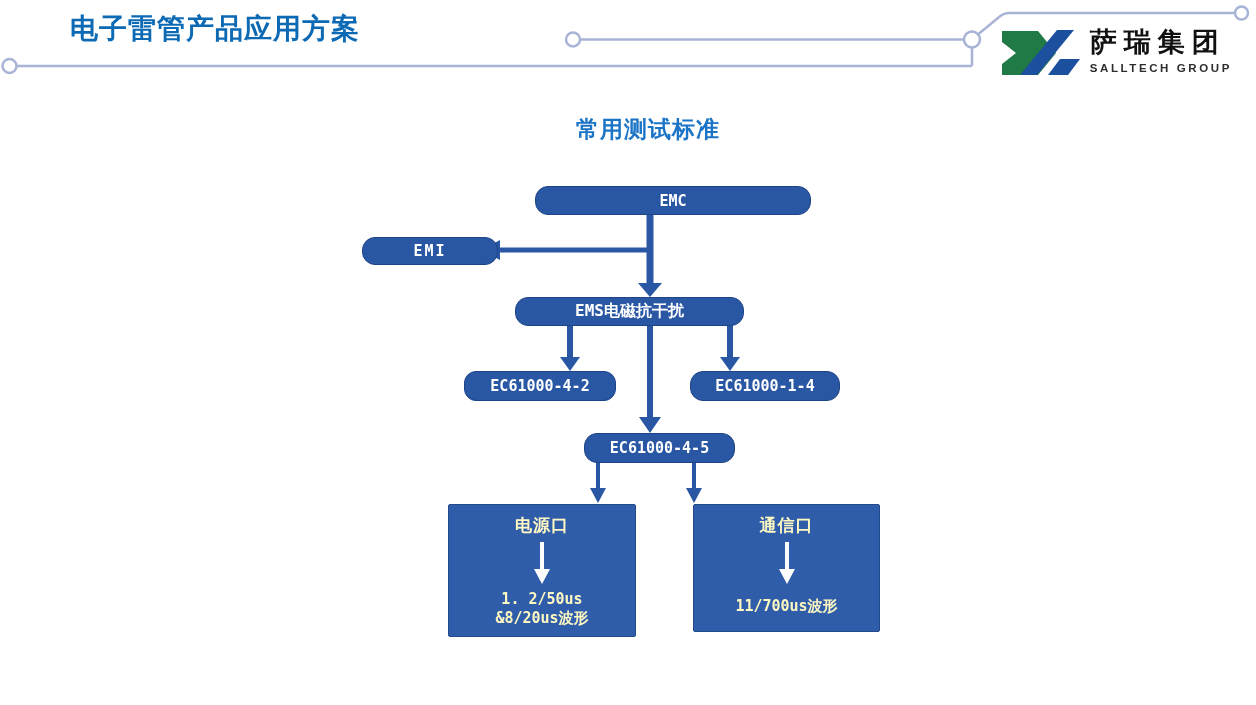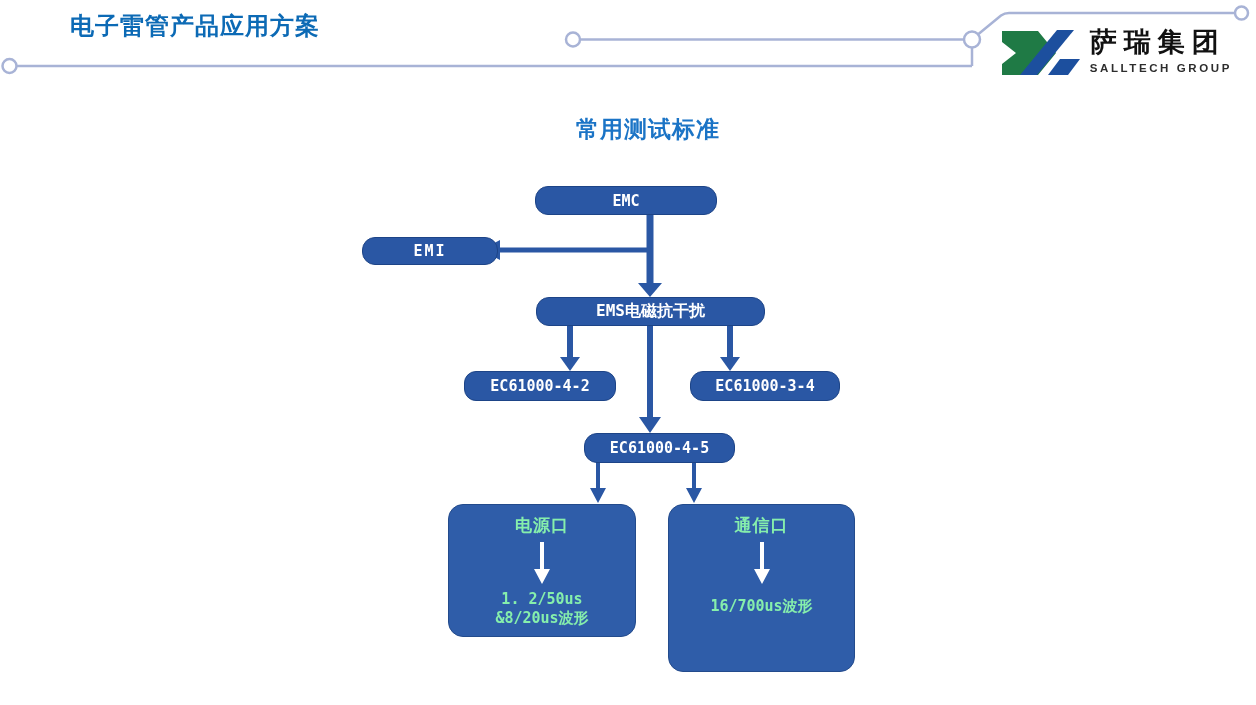--- a/index.html
+++ b/index.html
@@ -4,53 +4,53 @@
 <style>
   html,body{margin:0;padding:0;background:#e8e8e8;}
   .stage{
     position:relative;width:1256px;height:705px;background:#ffffff;
     overflow:hidden;margin:0 auto;
     font-family:"Liberation Sans","DejaVu Sans",sans-serif;
   }
   .abs{position:absolute;}
   
   .page-title{
-    left:70px;top:10px;font-size:24px;font-weight:800;color:#0C6AB5;
+    left:70px;top:10px;font-size:28px;font-weight:800;color:#0C6AB5;
     letter-spacing:1px;white-space:nowrap;
   }
   
   .logo{right:24px;top:28px;display:flex;align-items:flex-start;gap:10px;}
   .logo-text{display:flex;flex-direction:column;align-items:flex-start;}
   .logo-cn{font-size:27px;font-weight:700;color:#111;letter-spacing:7px;line-height:1.1;white-space:nowrap;}
   .logo-en{font-size:11.5px;font-weight:700;color:#2d2d2d;letter-spacing:2.6px;margin-top:4px;white-space:nowrap;}
   
   .diagram-title{
     left:498px;top:114px;width:300px;text-align:center;
     font-size:23px;color:#1B74C6;font-weight:600;letter-spacing:1px;
   }
   
   .node{
     position:absolute;background:#2A57A4;border:1px solid #1d4487;color:#fff;
     border-radius:13px;display:flex;align-items:center;justify-content:center;
     font-family:"DejaVu Sans Mono","Liberation Sans",monospace;font-weight:700;
     font-size:15px;box-sizing:border-box;white-space:nowrap;
   }
-  .node-emc{left:535px;top:186px;width:182px;height:29px;}
+  .node-emc{left:535px;top:186px;width:276px;height:29px;}
   .node-emi{left:362px;top:237px;width:136px;height:28px;letter-spacing:2px;}
-  .node-ems{left:536px;top:297px;width:229px;height:29px;font-size:16px;}
+  .node-ems{left:515px;top:297px;width:229px;height:29px;font-size:16px;}
   .node-ec42{left:464px;top:371px;width:152px;height:30px;border-radius:12px;}
   .node-ec44{left:690px;top:371px;width:150px;height:30px;}
   .node-ec45{left:584px;top:433px;width:151px;height:30px;}
   .bignode{
-    position:absolute;background:#2F5DA9;border:1px solid #234b8c;color:#86efac;
-    border-radius:15px;display:flex;flex-direction:column;align-items:center;
+    position:absolute;background:#2F5DA9;border:1px solid #234b8c;color:#fef9c3;
+    border-radius:2px;display:flex;flex-direction:column;align-items:center;
     box-sizing:border-box;
   }
   .bignode-power{left:448px;top:504px;width:188px;height:133px;}
-  .bignode-comm{left:668px;top:504px;width:187px;height:168px;}
+  .bignode-comm{left:693px;top:504px;width:187px;height:128px;}
   .bignode .bn-title{font-size:17px;font-weight:700;margin-top:9px;letter-spacing:1px;}
   .bignode .bn-arrow{margin-top:4px;}
   .bignode .bn-lines{font-family:"DejaVu Sans Mono","Liberation Sans",monospace;
     font-weight:700;font-size:15px;line-height:1.25;text-align:center;margin-top:3px;}
   .bignode-comm .bn-lines{margin-top:10px;}
   svg{display:block;}
 </style>
 </head>
 <body>
 
@@ -104,21 +104,21 @@
     <polygon points="590,488 606,488 598,503" stroke="none"></polygon>
 
     <line x1="694" y1="462" x2="694" y2="489" stroke-width="4"></line>
     <polygon points="686,488 702,488 694,503" stroke="none"></polygon>
   </svg>
 
   <div class="node node-emc">EMC</div>
   <div class="node node-emi">EMI</div>
   <div class="node node-ems">EMS电磁抗干扰</div>
   <div class="node node-ec42">EC61000-4-2</div>
-  <div class="node node-ec44">EC61000-3-4</div>
+  <div class="node node-ec44">EC61000-1-4</div>
   <div class="node node-ec45">EC61000-4-5</div>
 
   <div class="bignode bignode-power">
     <div class="bn-title">电源口</div>
     <svg class="bn-arrow" width="22" height="46" viewBox="0 0 22 46">
       <line x1="11" y1="1" x2="11" y2="30" stroke="#ffffff" stroke-width="4"></line>
       <polygon points="3,28 19,28 11,43" fill="#ffffff"></polygon>
     </svg>
     <div class="bn-lines">
       <div>1. 2/50us</div>
@@ -126,17 +126,17 @@
     </div>
   </div>
 
   <div class="bignode bignode-comm">
     <div class="bn-title">通信口</div>
     <svg class="bn-arrow" width="22" height="46" viewBox="0 0 22 46">
       <line x1="11" y1="1" x2="11" y2="30" stroke="#ffffff" stroke-width="4"></line>
       <polygon points="3,28 19,28 11,43" fill="#ffffff"></polygon>
     </svg>
     <div class="bn-lines">
-      <div>16/700us波形</div>
+      <div>11/700us波形</div>
     </div>
   </div>
 
 </div>
 
 </body></html>

